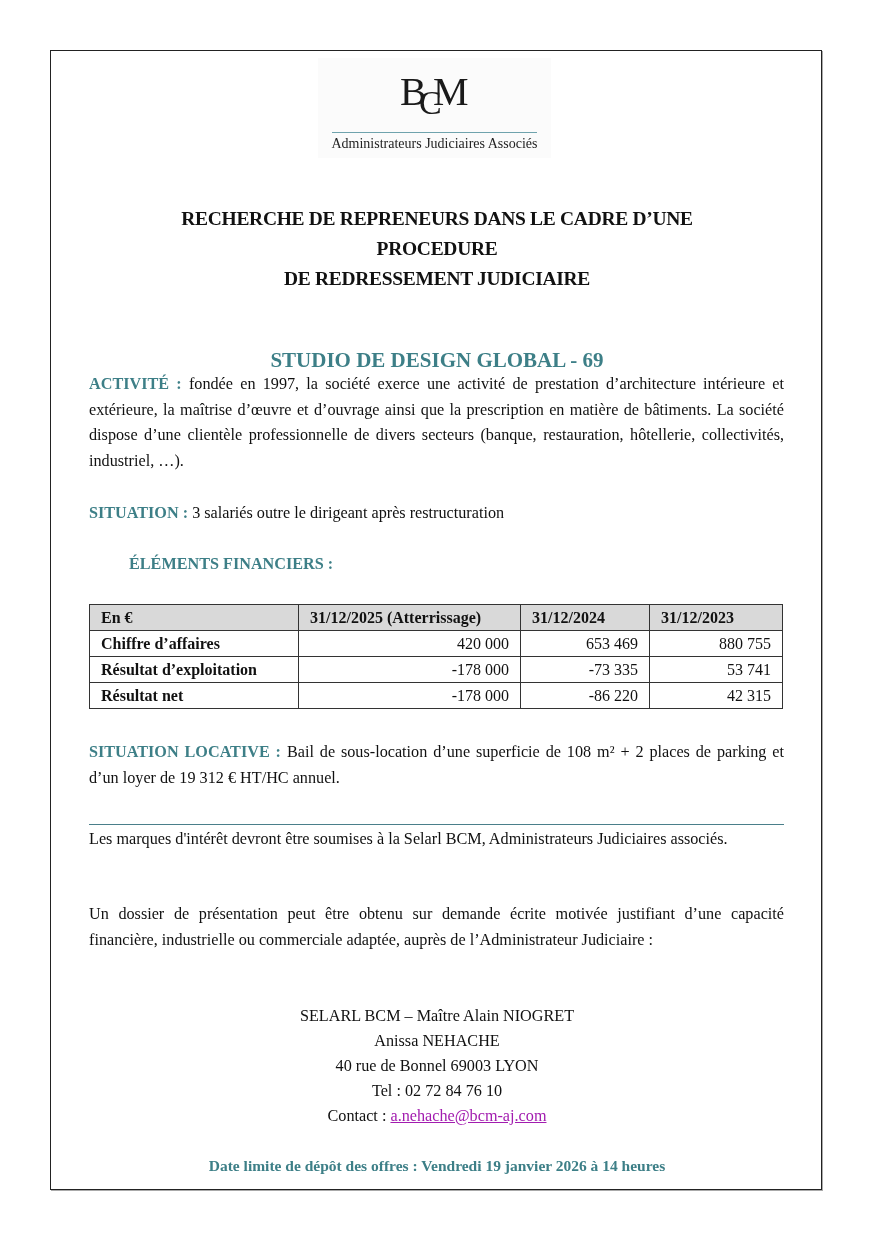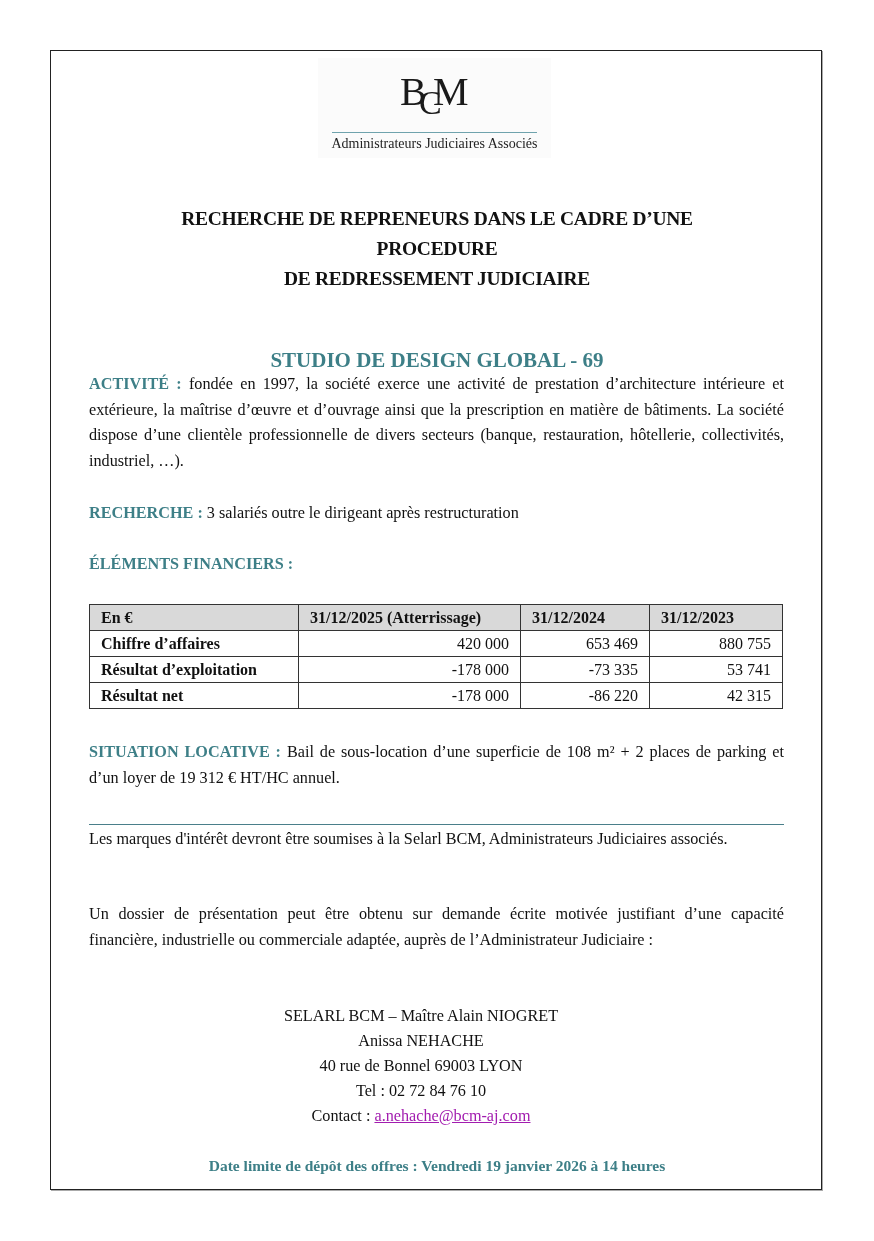--- a/index.html
+++ b/index.html
@@ -15,21 +15,21 @@
     .title { position: absolute; left: 90px; width: 694px; top: 204px; text-align: center; font-weight: bold; font-size: 19.5px; line-height: 30px; letter-spacing: -0.3px; }
     .company { position: absolute; left: 90px; width: 694px; top: 316px; text-align: center; font-weight: bold; font-size: 21px; color: #3d7f87; margin-top: 32px; }
     .para { position: absolute; left: 89px; width: 695px; font-size: 16.2px; line-height: 25.5px; text-align: justify; }
     .label { color: #3d7f87; font-weight: bold; }
     .fin-table { position: absolute; left: 89px; top: 604px; width: 694px; border-collapse: collapse; font-size: 16px; }
     .fin-table th, .fin-table td { border: 1px solid #333; height: 25px; padding: 0 11px; }
     .fin-table th { background: #d9d9d9; font-weight: bold; text-align: left; }
     .fin-table td.rowlabel { font-weight: bold; text-align: left; }
     .fin-table td.num { text-align: right; }
     .divider { position: absolute; left: 89px; width: 695px; top: 824px; border-top: 1.5px solid #4a7f8a; }
-    .contact-block { position: absolute; left: 74px; width: 694px; top: 1004px; text-align: center; font-size: 16.2px; line-height: 25px; }
+    .contact-block { position: absolute; left: 90px; width: 694px; top: 1004px; text-align: center; font-size: 16.2px; line-height: 25px; }
     .contact-block a { color: #a21caf; text-decoration: underline; }
     .deadline { position: absolute; left: 90px; width: 694px; top: 1157px; text-align: center; font-weight: bold; font-size: 15.5px; color: #3d7f87; }
   </style>
 </head>
 <body>
 
 <div class="page-frame"></div>
 
 <div class="logo">
   <div class="logo-mark">
@@ -47,24 +47,24 @@
   <div>DE REDRESSEMENT JUDICIAIRE</div>
 </div>
 
 <div class="company">STUDIO DE DESIGN GLOBAL - 69</div>
 
 <div class="para" style="top:372px;">
   <span class="label">ACTIVITÉ :</span><span> fondée en 1997, la société exerce une activité de prestation d’architecture intérieure et extérieure, la maîtrise d’œuvre et d’ouvrage ainsi que la prescription en matière de bâtiments. La société dispose d’une clientèle professionnelle de divers secteurs (banque, restauration, hôtellerie, collectivités, industriel, …).</span>
 </div>
 
 <div class="para" style="top:501px;">
-  <span class="label">RECHERCHE :</span><span> 3 salariés outre le dirigeant après restructuration</span>
+  <span class="label">SITUATION :</span><span> 3 salariés outre le dirigeant après restructuration</span>
 </div>
 
-<div class="para" style="top:552px;">
+<div class="para" style="top:552px;margin-left:40px;">
   <span class="label">ÉLÉMENTS FINANCIERS :</span>
 </div>
 
 <table class="fin-table">
   <thead>
     <tr>
       <th style="width:186px;margin-left:12px;">En €</th>
       <th style="width:199px;">31/12/2025 (Atterrissage)</th>
       <th style="width:106px;">31/12/2024</th>
       <th>31/12/2023</th>

